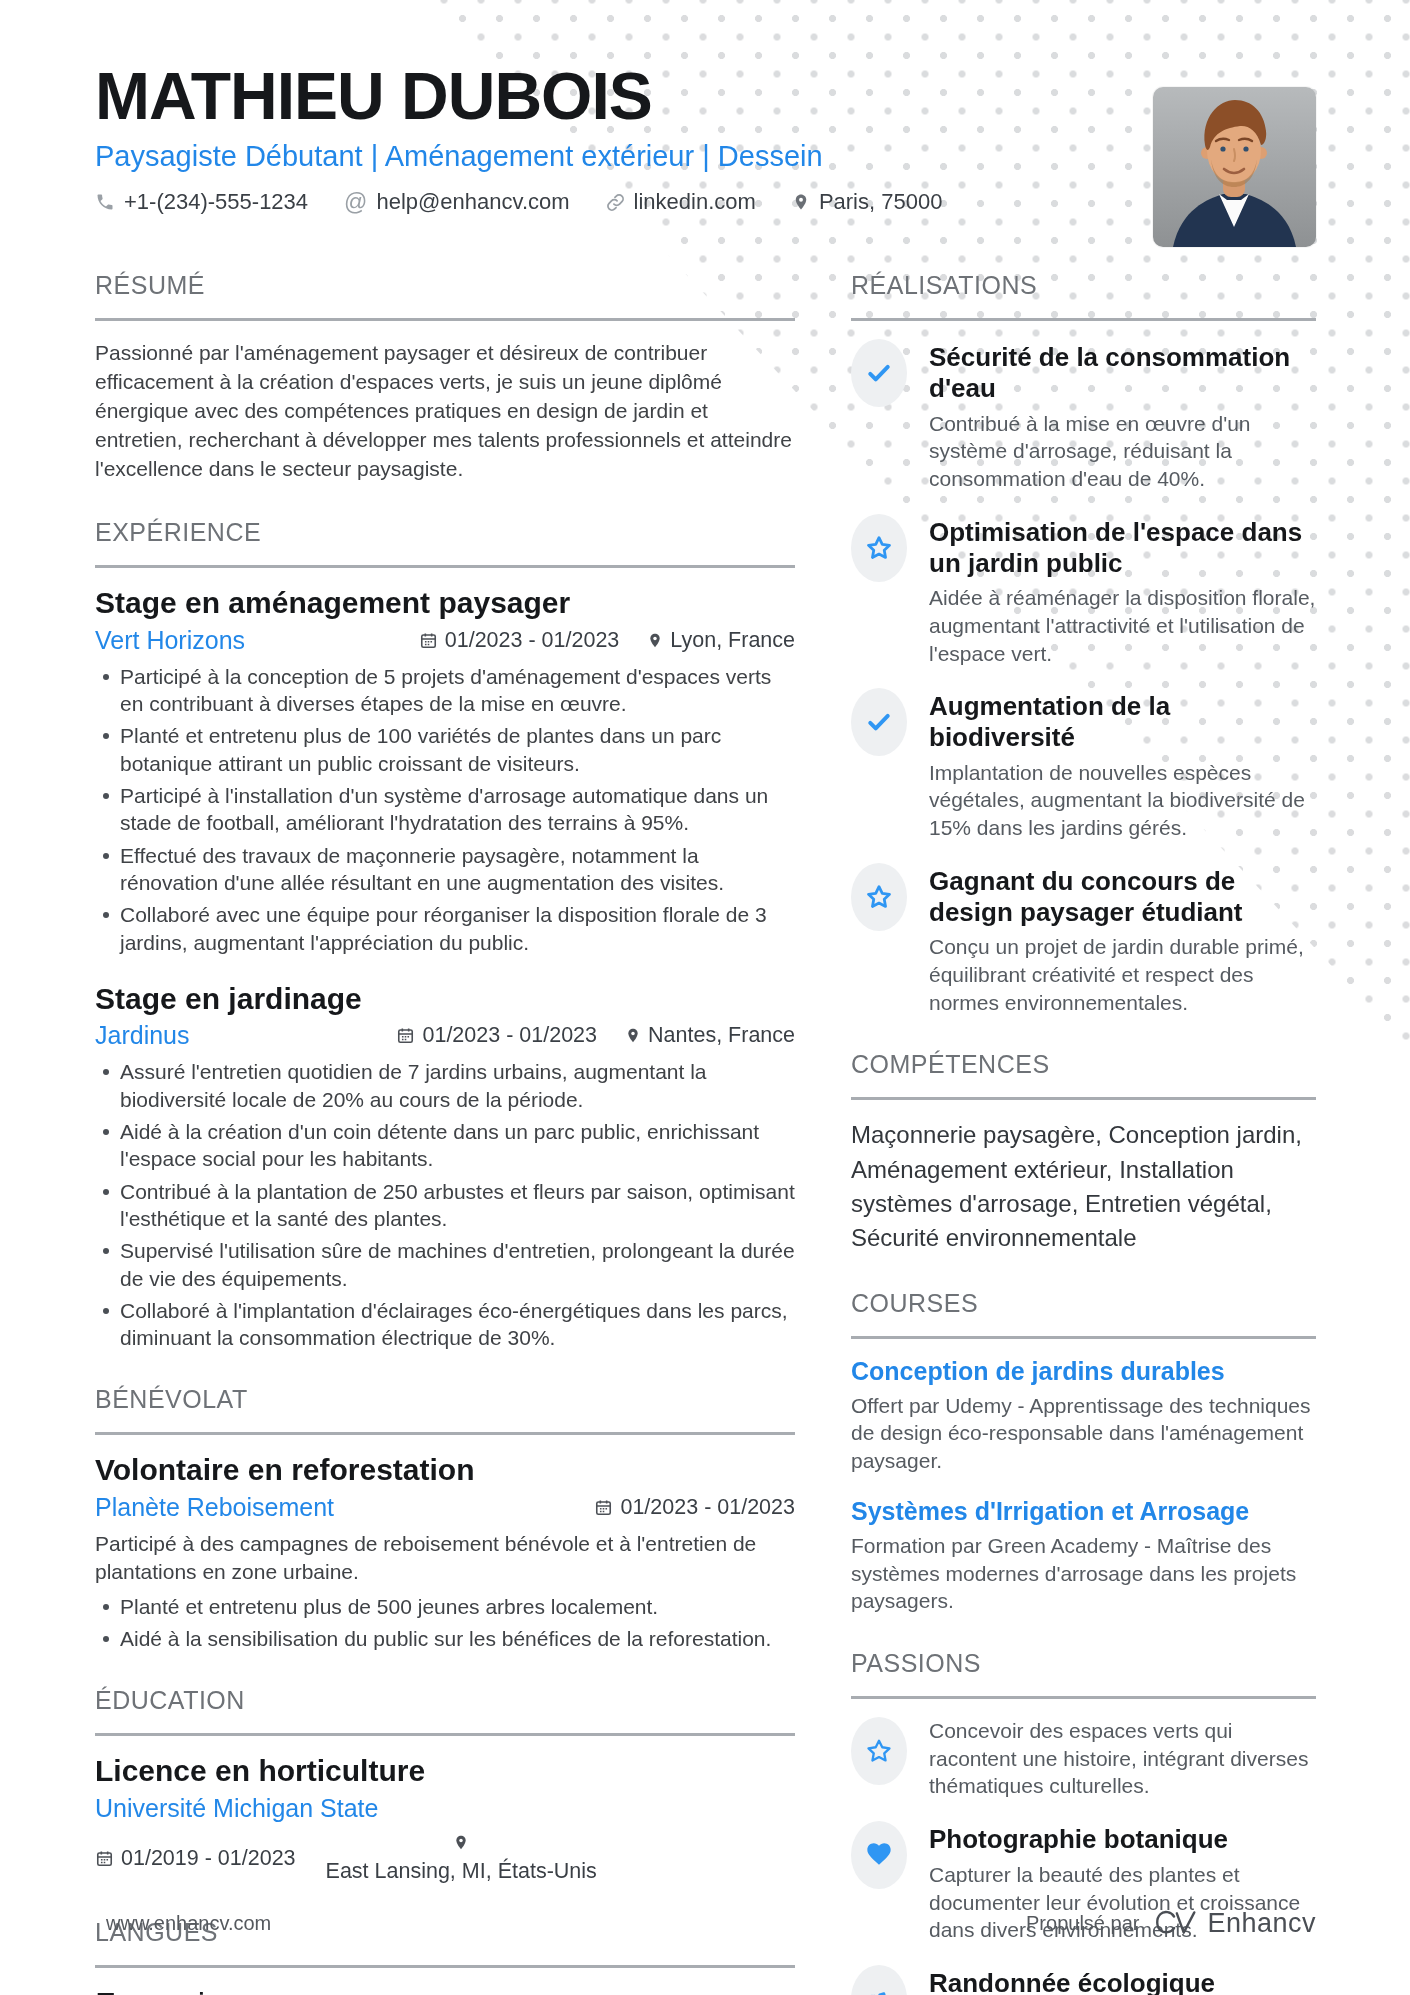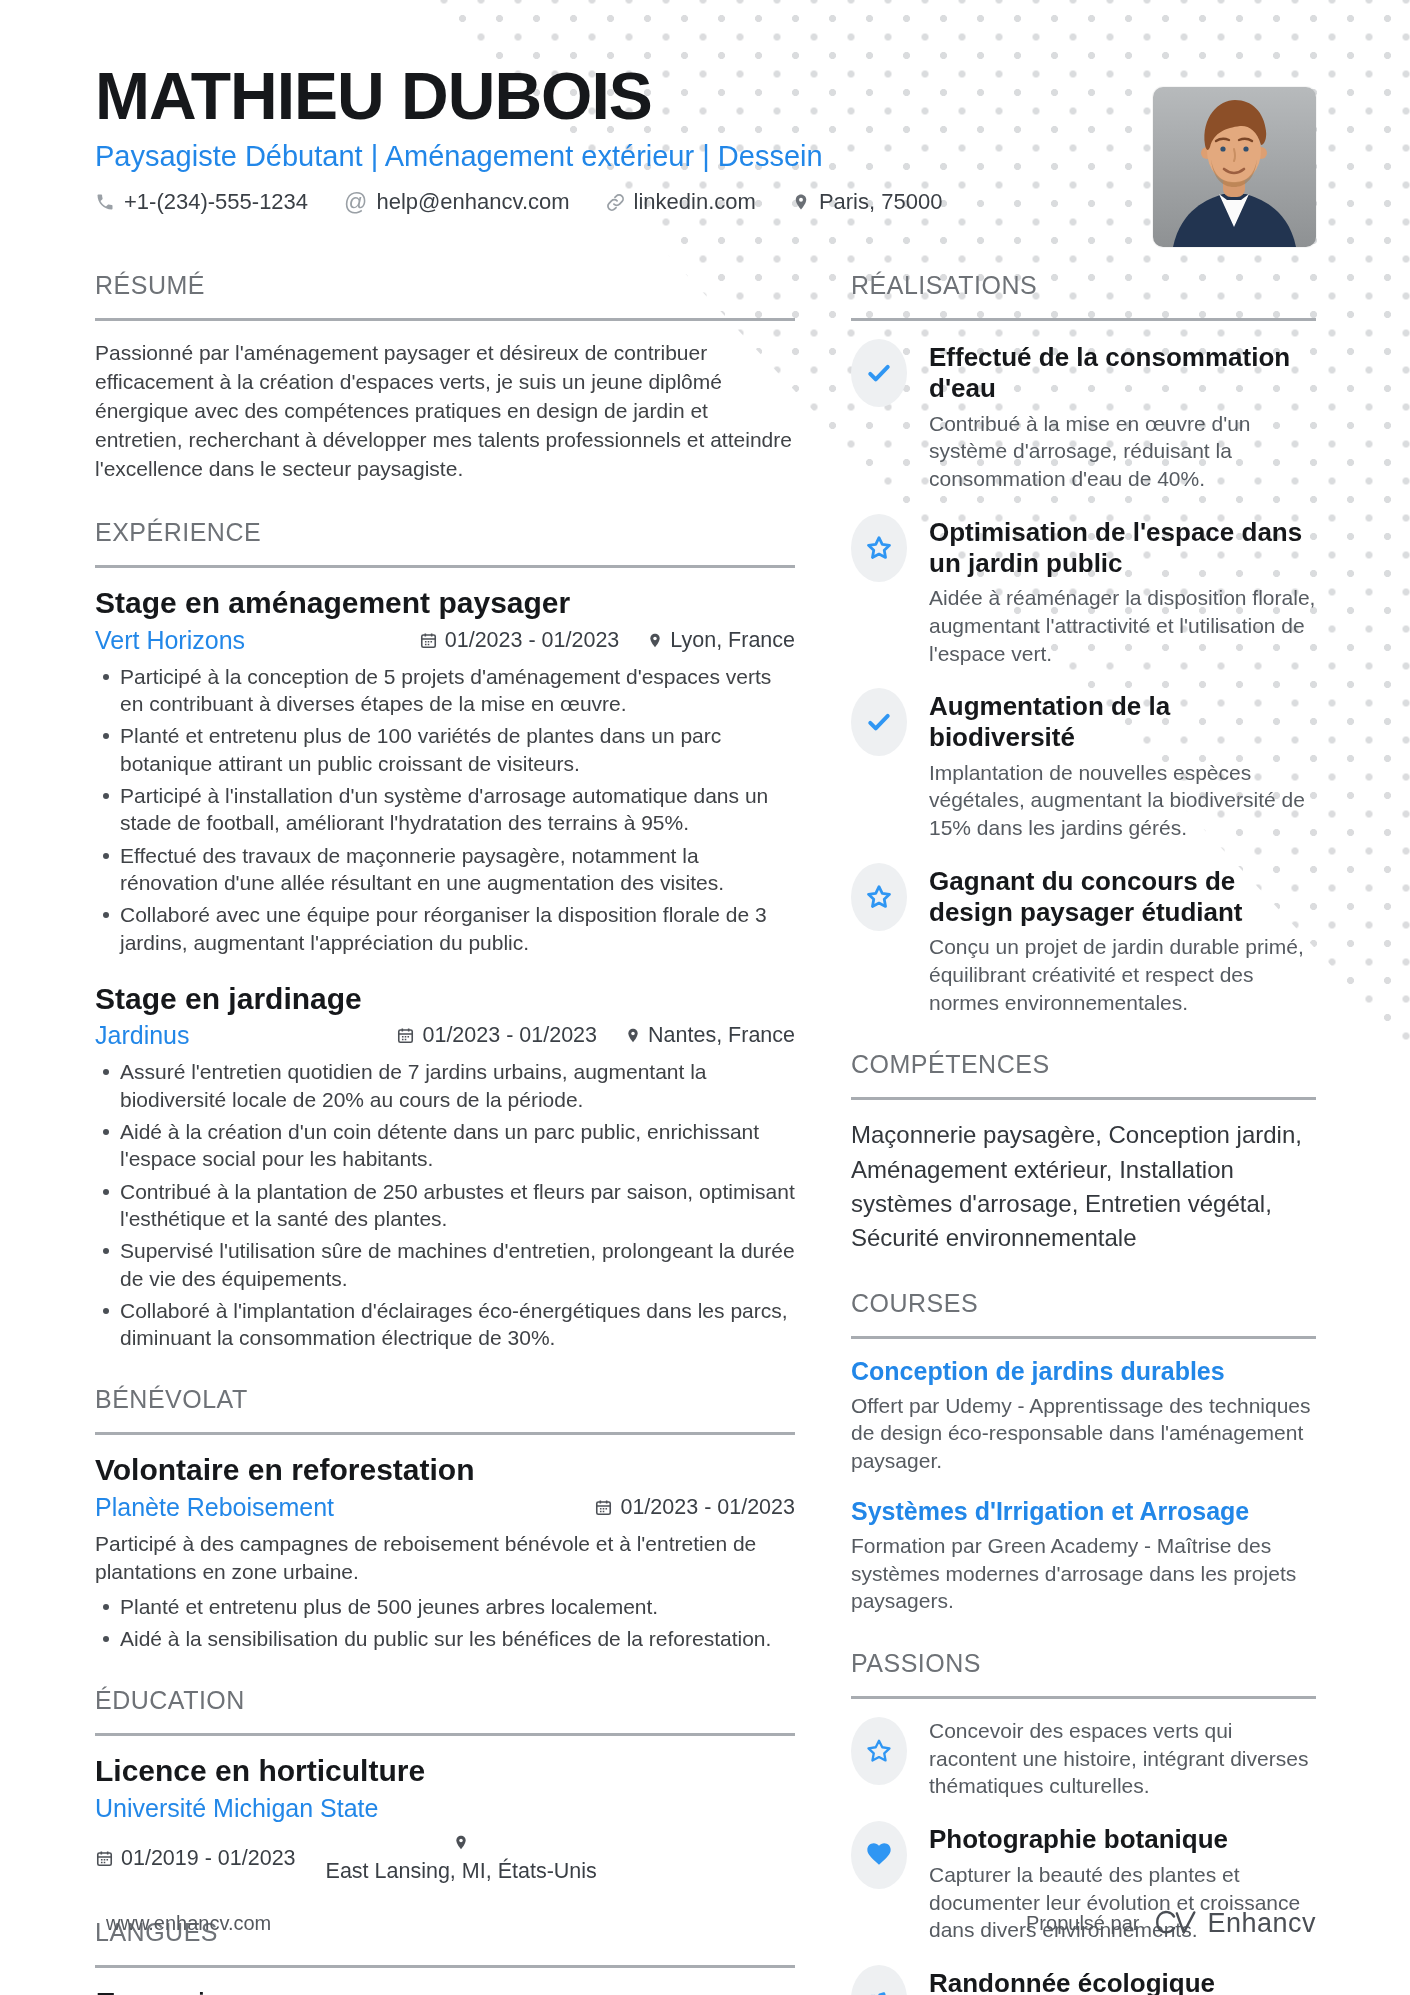--- a/index.html
+++ b/index.html
@@ -338,21 +338,21 @@
         <div class="section">
           <h2 class="section-heading">RÉALISATIONS</h2>
 
           <div class="icon-item">
             <div class="badge">
               <svg viewBox="0 0 24 24" fill="none" stroke="#2f96f3" stroke-width="3.4" stroke-linecap="round" stroke-linejoin="round">
                   <path d="M4.5 12.8l4.7 4.7L19.5 6.8"></path>
                 </svg>
             </div>
             <div class="icon-item-body">
-              <h3 class="icon-item-title">Effectué de la consommation d'eau</h3>
+              <h3 class="icon-item-title">Sécurité de la consommation d'eau</h3>
               <p class="icon-item-text">Contribué à la mise en œuvre d'un système d'arrosage, réduisant la consommation d'eau de 40%.</p>
             </div>
           </div>
 
           <div class="icon-item">
             <div class="badge">
               <svg viewBox="0 0 24 24" fill="none" stroke="#2f96f3" stroke-width="2.4" stroke-linejoin="round">
                   <path d="M12 3.2l2.8 5.6 6.2.9-4.5 4.3 1.1 6.1-5.6-2.9-5.6 2.9 1.1-6.1L3 9.7l6.2-.9z"></path>
                 </svg>
             </div>

